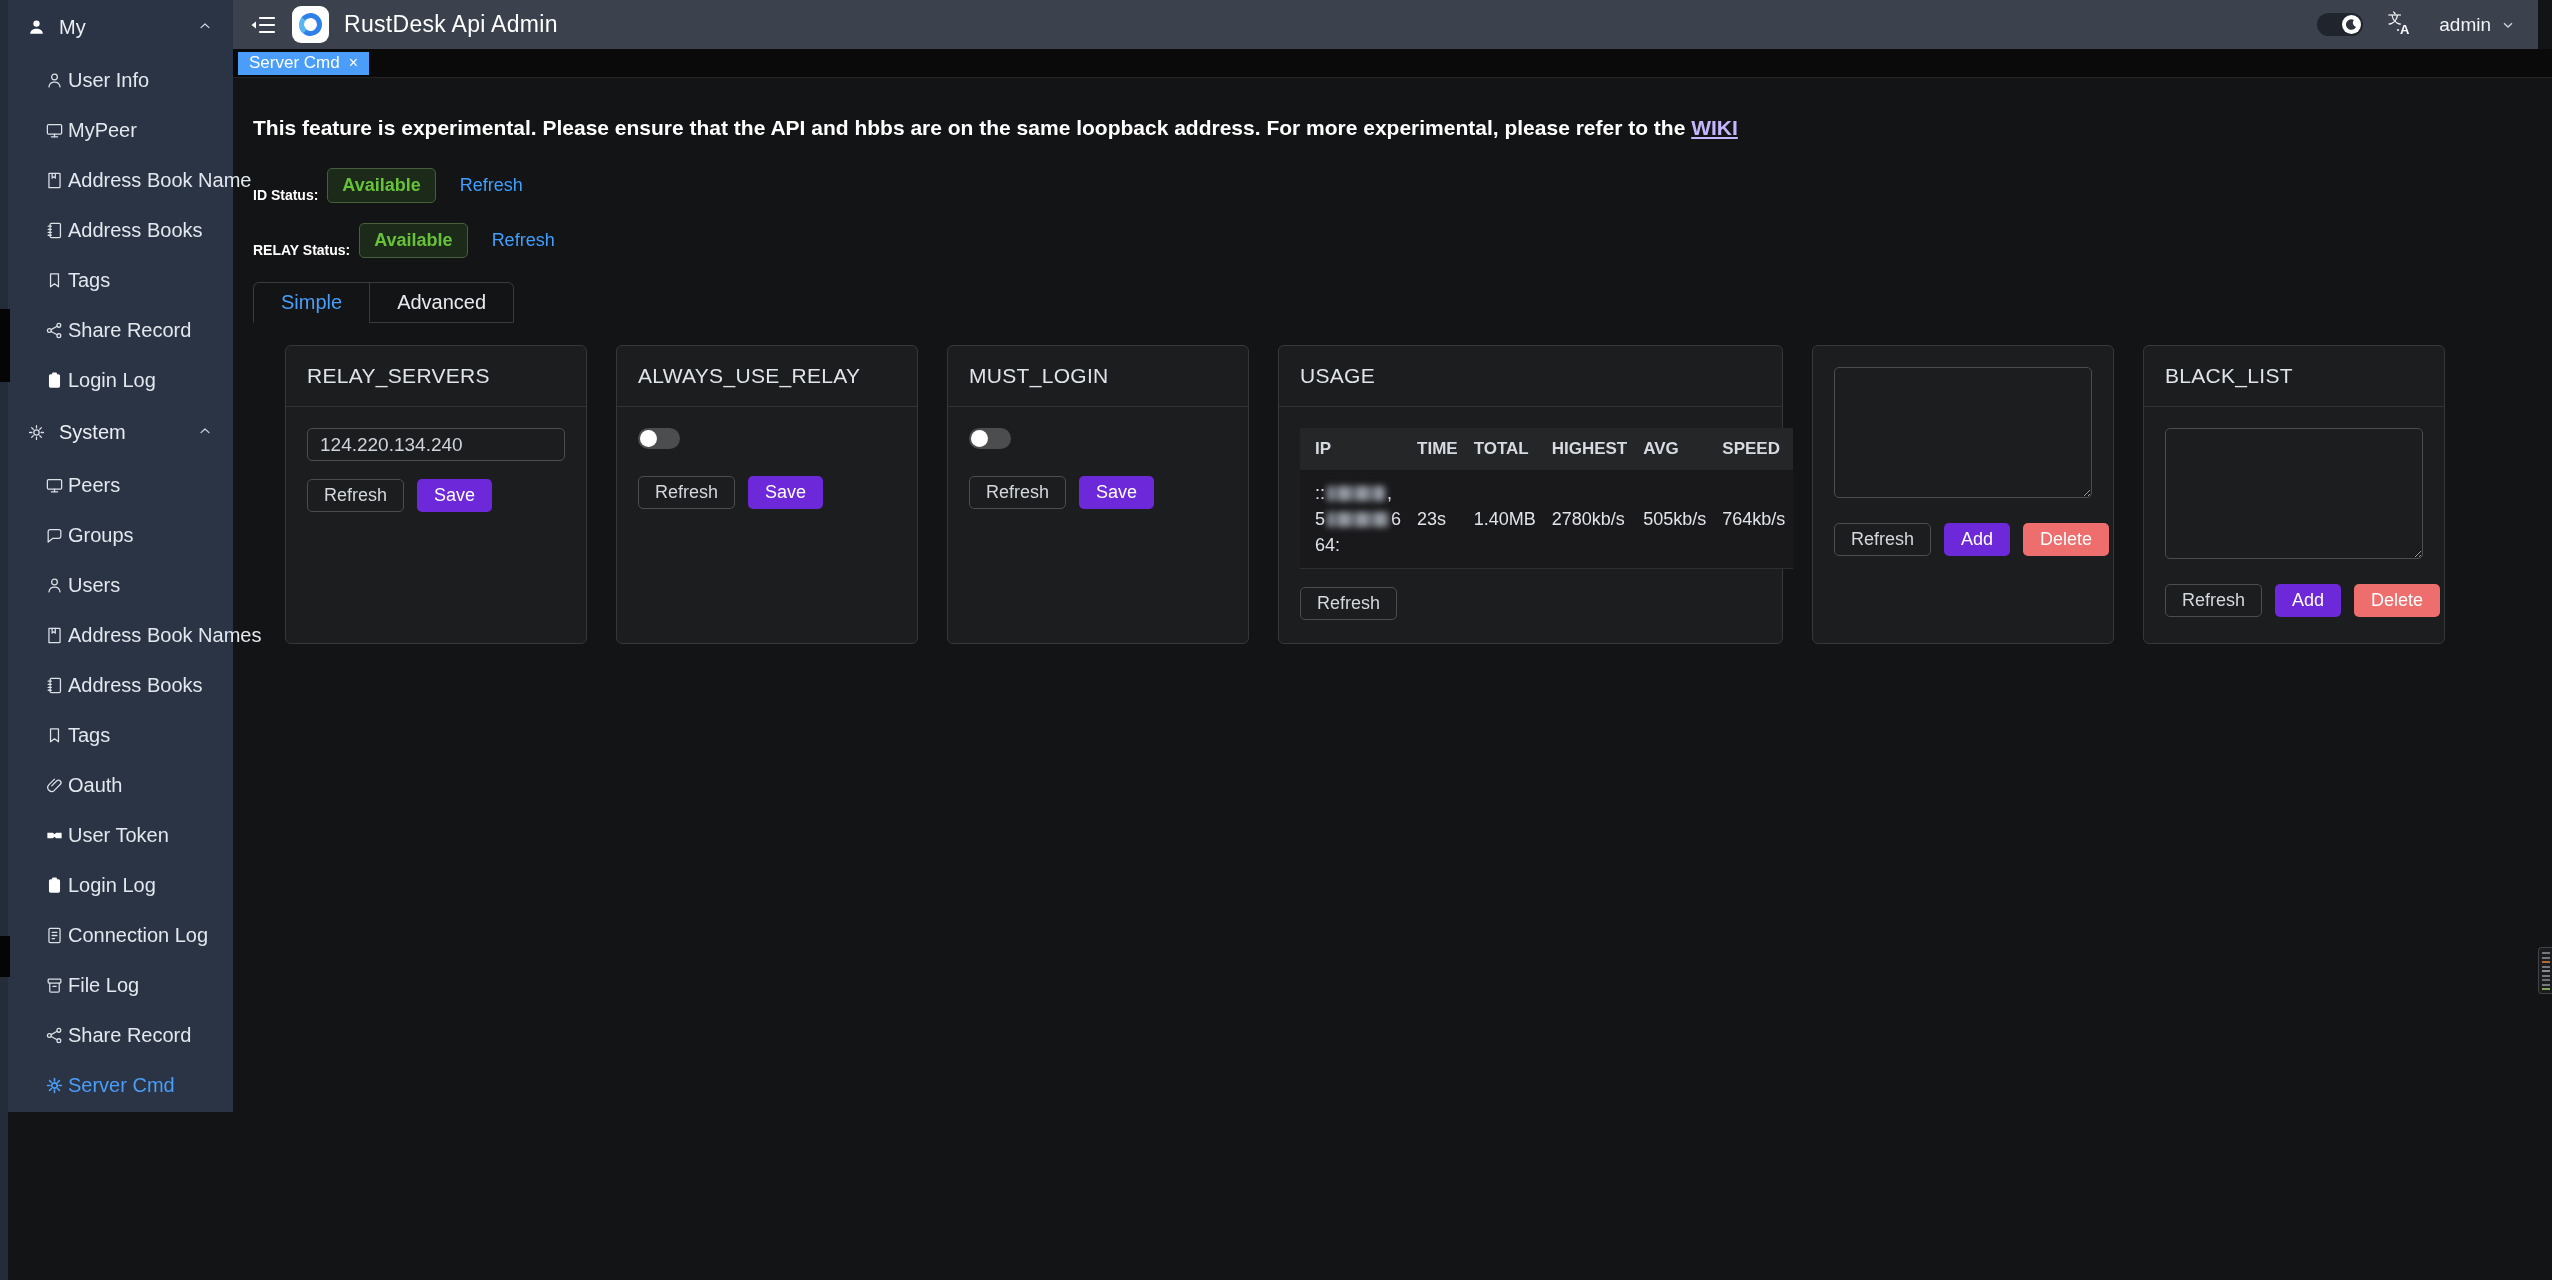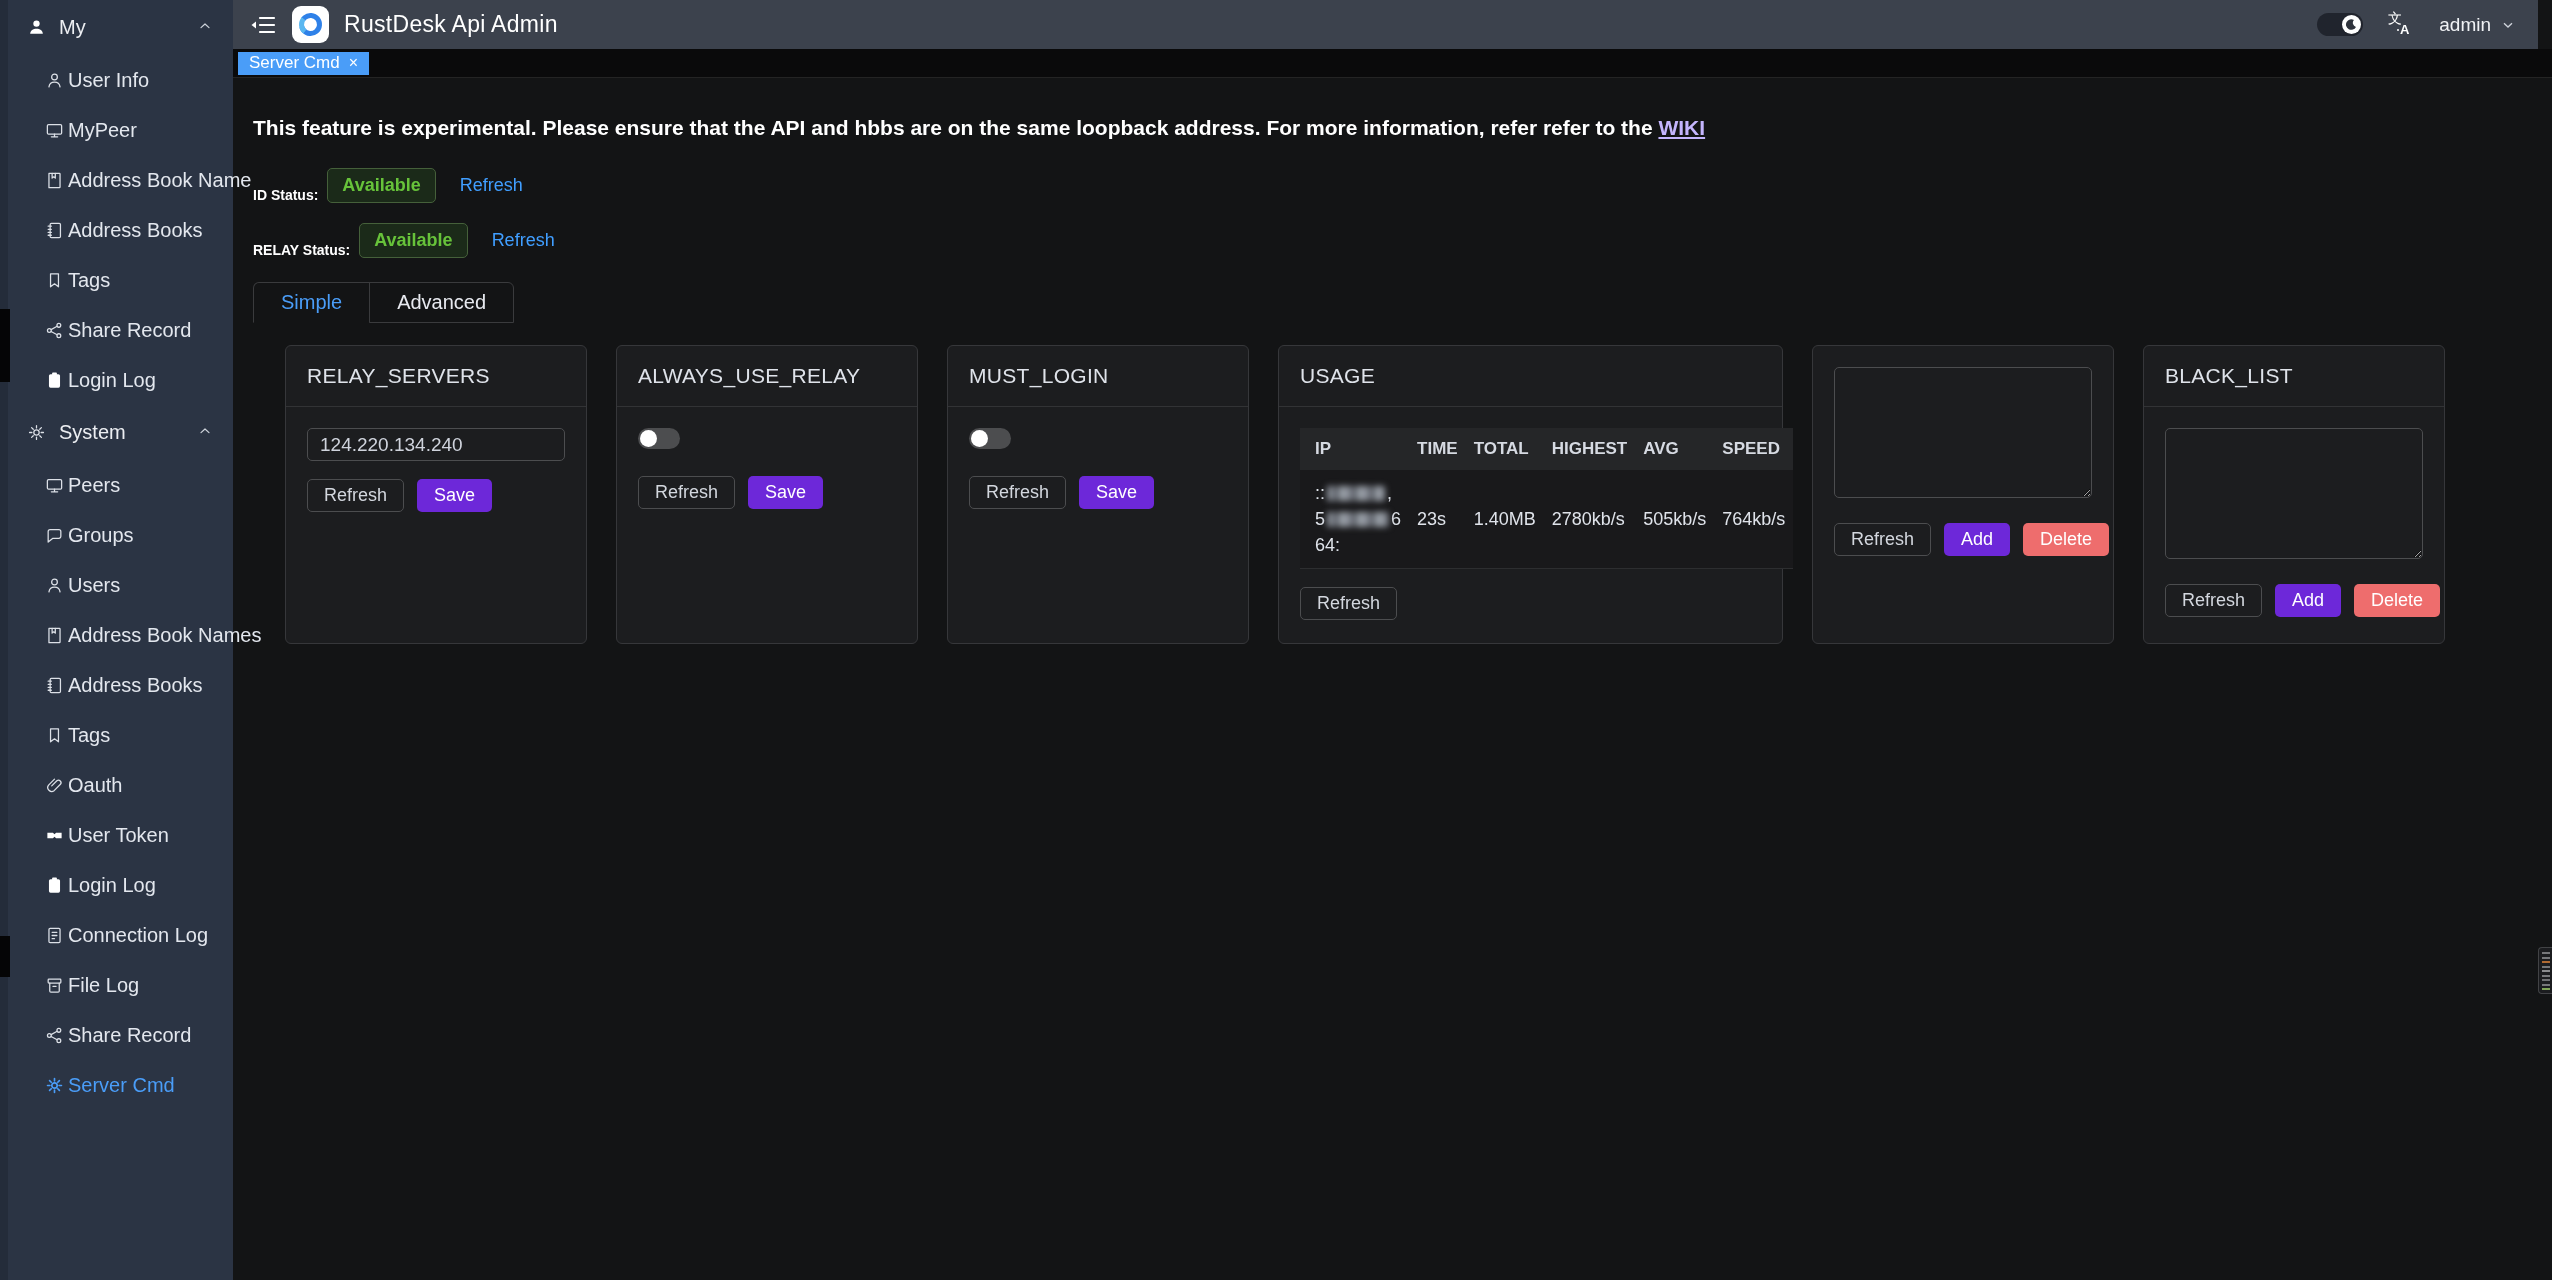--- a/index.html
+++ b/index.html
@@ -1,20 +1,20 @@
 <!DOCTYPE html>
 <html><head>
 <meta charset="utf-8">
 <style>
   * { margin:0; padding:0; box-sizing:border-box; }
   html,body { width:2552px; height:1280px; overflow:hidden; }
   body { background:#131415; font-family:"Liberation Sans", sans-serif; color:#e4e7ed; position:relative; }
 
   
-  .sidebar { position:absolute; left:0; top:0; width:233px; height:1280px; background:#2b3444; z-index:5; }
+  .sidebar { position:absolute; left:0; top:0; width:233px; height:1112px; background:#2b3444; z-index:5; }
   .edge-strip { position:absolute; left:0; top:0; width:8px; height:1280px; background:#242c3a; }
   .edge-notch { position:absolute; left:0; width:10px; background:#050506; }
   .group-header { height:55px; display:flex; align-items:center; padding:0 20px 0 27px; cursor:pointer; }
   .group-header .lbl { font-size:20px; color:#eceef2; margin-left:13px; }
   .group-header .chev { margin-left:auto; }
   .sub-item { height:50px; display:flex; align-items:center; padding-left:45px; cursor:pointer; }
   .sub-item .lbl { font-size:20px; color:#e3e7ee; margin-left:4px; white-space:nowrap; }
   .sub-item.active .lbl { color:#4a9df8; }
   .i { width:19px; height:19px; flex:0 0 auto; stroke:#dce0e7; fill:none; stroke-width:1.6; stroke-linecap:round; stroke-linejoin:round; }
   .i.fill { fill:#ffffff; stroke:none; }
@@ -347,21 +347,21 @@
 <div class="tabstrip">
   <div class="page-tab">
     <span>Server Cmd</span>
     <span class="close">×</span>
   </div>
 </div>
 
 <main class="content">
 
   <div class="warning">
-    <span>This feature is experimental. Please ensure that the API and hbbs are on the same loopback address. For more information, refer refer to the </span><a>WIKI</a>
+    <span>This feature is experimental. Please ensure that the API and hbbs are on the same loopback address. For more experimental, please refer to the </span><a>WIKI</a>
   </div>
 
   <div class="status-row">
     <span class="status-label">ID Status:</span>
     <span class="status-badge">Available</span>
     <span class="refresh-link">Refresh</span>
   </div>
 
   <div class="status-row" style="margin-top:19px">
     <span class="status-label">RELAY Status:</span>

